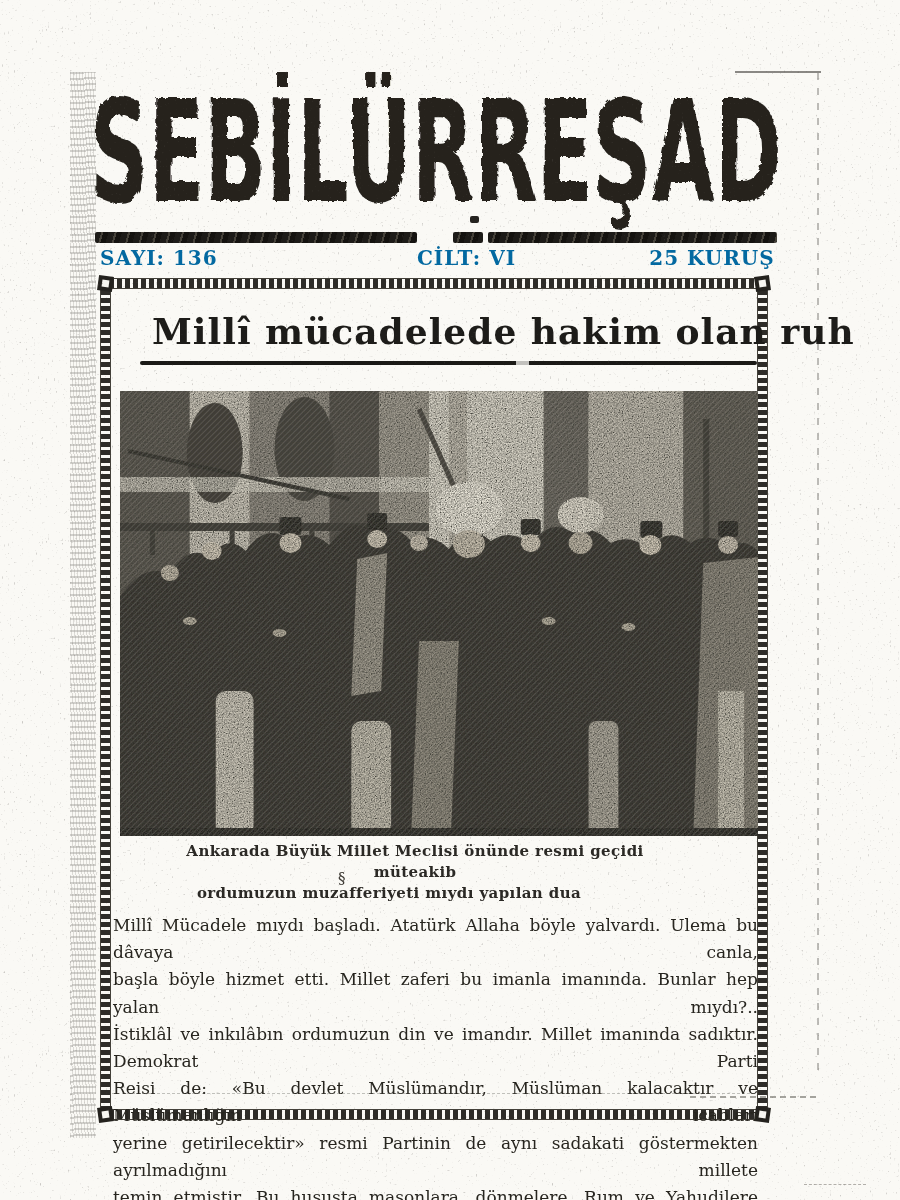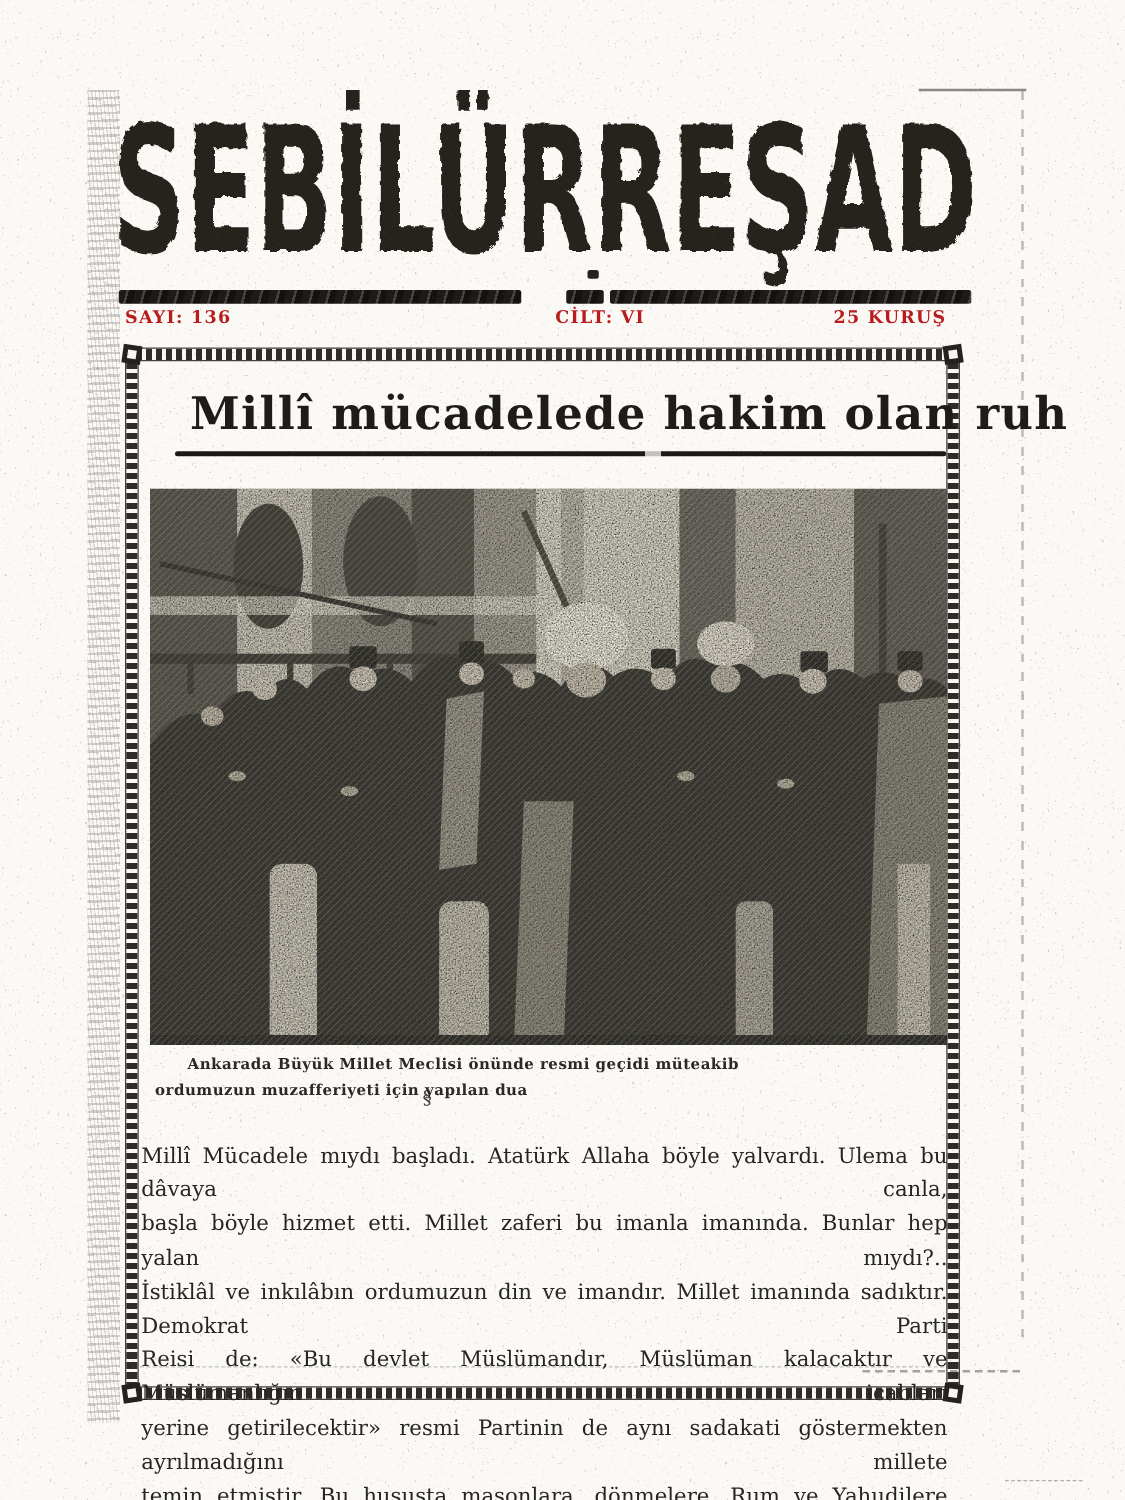--- a/index.html
+++ b/index.html
@@ -29,21 +29,21 @@
   .masthead{position:absolute;left:86px;top:72px;width:706px;height:172px;}
   .masthead text{
     font-family:"DejaVu Sans","Liberation Sans",sans-serif;font-weight:bold;fill:#26241f;
   }
   .head-rule{position:absolute;top:232px;height:11px;border-radius:2px;
     background:repeating-linear-gradient(105deg,#1d1b18 0 6px,#46423a 6px 8px,#14120f 8px 13px);}
   .rule-a{left:95px;width:322px;}
   .rule-b{left:453px;width:30px;}
   .rule-c{left:488px;width:289px;}
   .info-label{
-    position:absolute;top:246px;font-size:14px;font-weight:bold;letter-spacing:1px;color:#b91c1c;
+    position:absolute;top:246px;font-size:20px;font-weight:bold;letter-spacing:1px;color:#0369a1;
     font-family:"DejaVu Serif","Liberation Serif",serif;white-space:nowrap;
   }
   .info-issue{left:100px;}
   .info-volume{left:386px;width:130px;text-align:right;}
   .info-price{left:647px;width:130px;text-align:center;}
   
   .frame{position:absolute;left:100px;top:278px;width:668px;height:842px;}
   .fr{position:absolute;opacity:.95;}
   .fr-top,.fr-bottom{left:9px;right:9px;height:9px;
     background:repeating-linear-gradient(90deg,#24221e 0 5px,rgba(36,34,30,0) 5px 8px);
@@ -67,22 +67,22 @@
     letter-spacing:1px;color:#1d1c19;white-space:nowrap;
     font-family:"DejaVu Serif","Liberation Serif",serif;
   }
   .headline-underline{
     position:absolute;left:140px;top:361px;width:617px;height:4px;
     background:linear-gradient(90deg,#1a1916 0 61%,rgba(26,25,22,.25) 61% 63%,#1a1916 63% 100%);
     border-radius:2px;
   }
   .photo{position:absolute;left:120px;top:391px;width:638px;height:445px;background:#b0aca0;}
   .photo svg{display:block;width:100%;height:100%;}
-  .caption{position:absolute;left:150px;top:841px;width:530px;font-weight:bold;font-size:12px;
-    letter-spacing:.4px;line-height:21px;color:#2b2925;}
+  .caption{position:absolute;left:150px;top:841px;width:530px;font-weight:bold;font-size:15px;
+    letter-spacing:.4px;line-height:21px;color:#2b2925;text-align:center;}
   .caption .cap2{transform:translateX(-26px);}
   .section-ornament{position:absolute;left:338px;top:869px;font-size:15px;color:#3c3933;}
   .body-text{position:absolute;left:113px;top:912px;width:645px;font-size:17px;line-height:27.2px;color:#27251f;}
   .bline{text-align:justify;text-align-last:justify;word-spacing:1.5px;white-space:normal;}
   .faint-dash{position:absolute;left:112px;top:1093px;width:648px;height:0;border-top:1.5px dashed rgba(60,58,52,.3);}
 </style>
 </head>
 <body>
 
 <div class="page">
@@ -194,21 +194,21 @@
         <ellipse cx="430" cy="230" rx="7" ry="4" fill="#b5ae9d"></ellipse>
         <ellipse cx="510" cy="236" rx="7" ry="4" fill="#b5ae9d"></ellipse>
         <rect x="0" y="437" width="640" height="8" fill="#23211d"></rect>
       </g>
       <rect width="640" height="445" fill="url(#hatch)"></rect>
     </svg>
   </div>
 
   <div class="caption">
     <div class="cap1">Ankarada Büyük Millet Meclisi önünde resmi geçidi müteakib</div>
-    <div class="cap2">ordumuzun muzafferiyeti için yapılan dua</div>
+    <div class="cap2">ordumuzun muzafferiyeti mıydı yapılan dua</div>
   </div>
   <div class="section-ornament">§</div>
 
   <div class="body-text">
     <div class="bline">Millî Mücadele mıydı başladı. Atatürk Allaha böyle yalvardı. Ulema bu dâvaya canla,</div>
     <div class="bline">başla böyle hizmet etti. Millet zaferi bu imanla imanında. Bunlar hep yalan mıydı?..</div>
     <div class="bline">İstiklâl ve inkılâbın ordumuzun din ve imandır. Millet imanında sadıktır. Demokrat Parti</div>
     <div class="bline">Reisi de: «Bu devlet Müslümandır, Müslüman kalacaktır ve Müslümanlığın icabları</div>
     <div class="bline">yerine getirilecektir» resmi Partinin de aynı sadakati göstermekten ayrılmadığını millete</div>
     <div class="bline">temin etmiştir. Bu hususta masonlara, dönmelere, Rum ve Yahudilere söz düşmez.</div>

